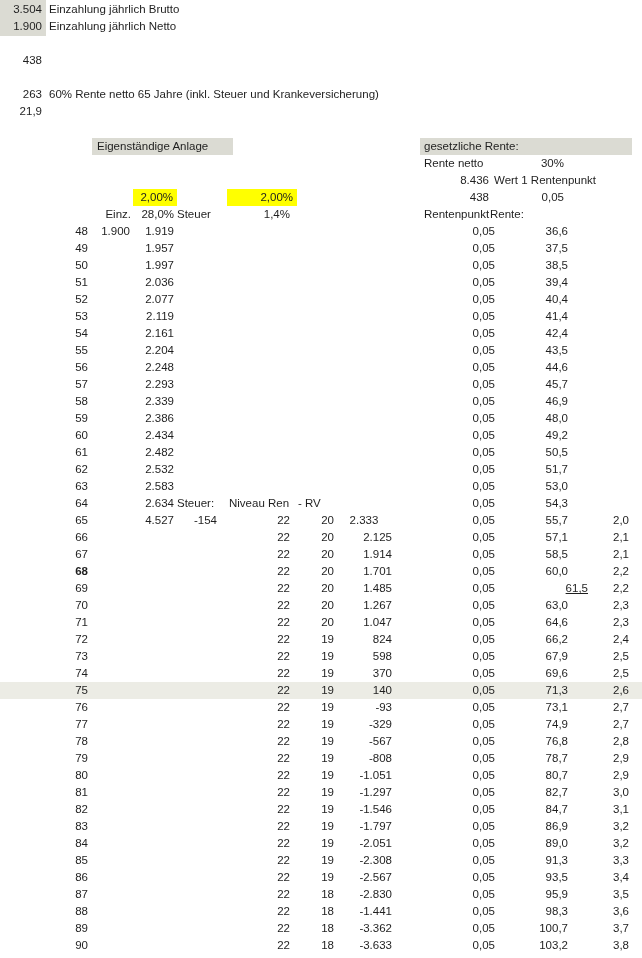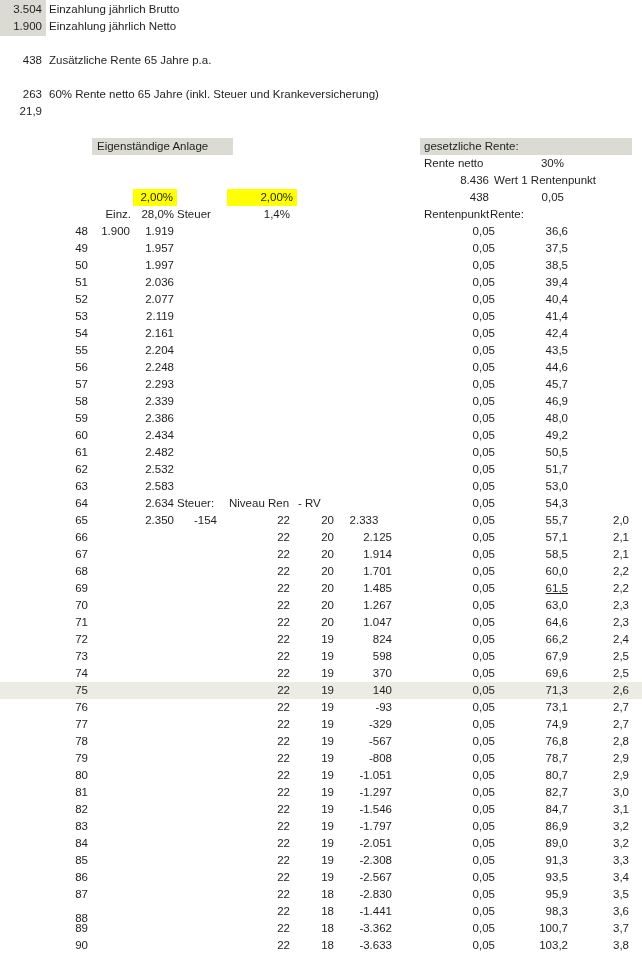--- a/index.html
+++ b/index.html
@@ -24,21 +24,20 @@
 
   <div class="box gray" style="left:0;top:1;width:46px;height:36px;"></div>
 
   <span class="cell num" style="left:0;top:1px;width:42px;">3.504</span>
   <span class="cell lab" style="left:49px;top:1px;width:400px;">Einzahlung jährlich Brutto</span>
 
   <span class="cell num" style="left:0;top:18px;width:42px;">1.900</span>
   <span class="cell lab" style="left:49px;top:18px;width:400px;">Einzahlung jährlich Netto</span>
 
   <span class="cell num" style="left:0;top:52px;width:42px;">438</span>
-  <span class="cell lab" style="left:49px;top:52px;width:400px;">Zusätzliche Rente 65 Jahre p.a.</span>
 
   <span class="cell num" style="left:0;top:86px;width:42px;">263</span>
   <span class="cell lab" style="left:49px;top:86px;width:500px;">60% Rente netto 65 Jahre (inkl. Steuer und Krankeversicherung)</span>
 
   <span class="cell num" style="left:0;top:103px;width:42px;">21,9</span>
 
   <div class="box gray cell lab" style="left:92px;top:138px;width:136px;padding-left:5px;">Eigenständige Anlage</div>
   <div class="box gray cell lab" style="left:420px;top:138px;width:208px;padding-left:4px;">gesetzliche Rente:</div>
 
   <span class="cell lab" style="left:424px;top:155px;width:90px;">Rente netto</span>
@@ -167,21 +166,21 @@
         <span class="cell num" style="left: 516px; width: 52px;">53,0</span>
       </div>
       <div class="trow" style="top: 495px;">
         <span class="cell num" style="left: 48px; width: 40px;">64</span>
         <span class="cell num" style="left: 130px; width: 44px;">2.634</span>
         <span class="cell num" style="left: 451px; width: 44px;">0,05</span>
         <span class="cell num" style="left: 516px; width: 52px;">54,3</span>
       </div>
       <div class="trow" style="top: 512px;">
         <span class="cell num" style="left: 48px; width: 40px;">65</span>
-        <span class="cell num" style="left: 130px; width: 44px;">2.350</span>
+        <span class="cell num" style="left: 130px; width: 44px;">4.527</span>
         <span class="cell num" style="left: 174px; width: 43px;">-154</span>
         <span class="cell num" style="left: 227px; width: 63px;">22</span>
         <span class="cell num" style="left: 294px; width: 40px;">20</span>
         <span class="cell num" style="left: 336px; width: 56px; text-align: center;">2.333</span>
         <span class="cell num" style="left: 451px; width: 44px;">0,05</span>
         <span class="cell num" style="left: 516px; width: 52px;">55,7</span>
         <span class="cell num" style="left: 585px; width: 44px;">2,0</span>
       </div>
       <div class="trow" style="top: 529px;">
         <span class="cell num" style="left: 48px; width: 40px;">66</span>
@@ -195,35 +194,35 @@
       <div class="trow" style="top: 546px;">
         <span class="cell num" style="left: 48px; width: 40px;">67</span>
         <span class="cell num" style="left: 227px; width: 63px;">22</span>
         <span class="cell num" style="left: 294px; width: 40px;">20</span>
         <span class="cell num" style="left: 336px; width: 56px;">1.914</span>
         <span class="cell num" style="left: 451px; width: 44px;">0,05</span>
         <span class="cell num" style="left: 516px; width: 52px;">58,5</span>
         <span class="cell num" style="left: 585px; width: 44px;">2,1</span>
       </div>
       <div class="trow" style="top: 563px;">
-        <span class="cell num" style="left: 48px; width: 40px;">68</span>
+        <span class="cell num" style="left: 48px; width: 40px; font-weight: bold;">68</span>
         <span class="cell num" style="left: 227px; width: 63px;">22</span>
         <span class="cell num" style="left: 294px; width: 40px;">20</span>
         <span class="cell num" style="left: 336px; width: 56px;">1.701</span>
         <span class="cell num" style="left: 451px; width: 44px;">0,05</span>
         <span class="cell num" style="left: 516px; width: 52px;">60,0</span>
         <span class="cell num" style="left: 585px; width: 44px;">2,2</span>
       </div>
       <div class="trow" style="top: 580px;">
         <span class="cell num" style="left: 48px; width: 40px;">69</span>
         <span class="cell num" style="left: 227px; width: 63px;">22</span>
         <span class="cell num" style="left: 294px; width: 40px;">20</span>
         <span class="cell num" style="left: 336px; width: 56px;">1.485</span>
         <span class="cell num" style="left: 451px; width: 44px;">0,05</span>
-        <span class="cell num" style="left: 516px; width: 52px; text-decoration: underline;">61,5</span>
+        <span class="cell num" style="left: 536px; width: 52px; text-decoration: underline;">61,5</span>
         <span class="cell num" style="left: 585px; width: 44px;">2,2</span>
       </div>
       <div class="trow" style="top: 597px;">
         <span class="cell num" style="left: 48px; width: 40px;">70</span>
         <span class="cell num" style="left: 227px; width: 63px;">22</span>
         <span class="cell num" style="left: 294px; width: 40px;">20</span>
         <span class="cell num" style="left: 336px; width: 56px;">1.267</span>
         <span class="cell num" style="left: 451px; width: 44px;">0,05</span>
         <span class="cell num" style="left: 516px; width: 52px;">63,0</span>
         <span class="cell num" style="left: 585px; width: 44px;">2,3</span>
@@ -375,21 +374,21 @@
       <div class="trow" style="top: 886px;">
         <span class="cell num" style="left: 48px; width: 40px;">87</span>
         <span class="cell num" style="left: 227px; width: 63px;">22</span>
         <span class="cell num" style="left: 294px; width: 40px;">18</span>
         <span class="cell num" style="left: 336px; width: 56px;">-2.830</span>
         <span class="cell num" style="left: 451px; width: 44px;">0,05</span>
         <span class="cell num" style="left: 516px; width: 52px;">95,9</span>
         <span class="cell num" style="left: 585px; width: 44px;">3,5</span>
       </div>
       <div class="trow" style="top: 903px;">
-        <span class="cell num" style="left: 48px; width: 40px; margin-top: 7px;">88</span>
+        <span class="cell num" style="left: 48px; width: 40px;">88</span>
         <span class="cell num" style="left: 227px; width: 63px;">22</span>
         <span class="cell num" style="left: 294px; width: 40px;">18</span>
         <span class="cell num" style="left: 336px; width: 56px;">-1.441</span>
         <span class="cell num" style="left: 451px; width: 44px;">0,05</span>
         <span class="cell num" style="left: 516px; width: 52px;">98,3</span>
         <span class="cell num" style="left: 585px; width: 44px;">3,6</span>
       </div>
       <div class="trow" style="top: 920px;">
         <span class="cell num" style="left: 48px; width: 40px;">89</span>
         <span class="cell num" style="left: 227px; width: 63px;">22</span>

